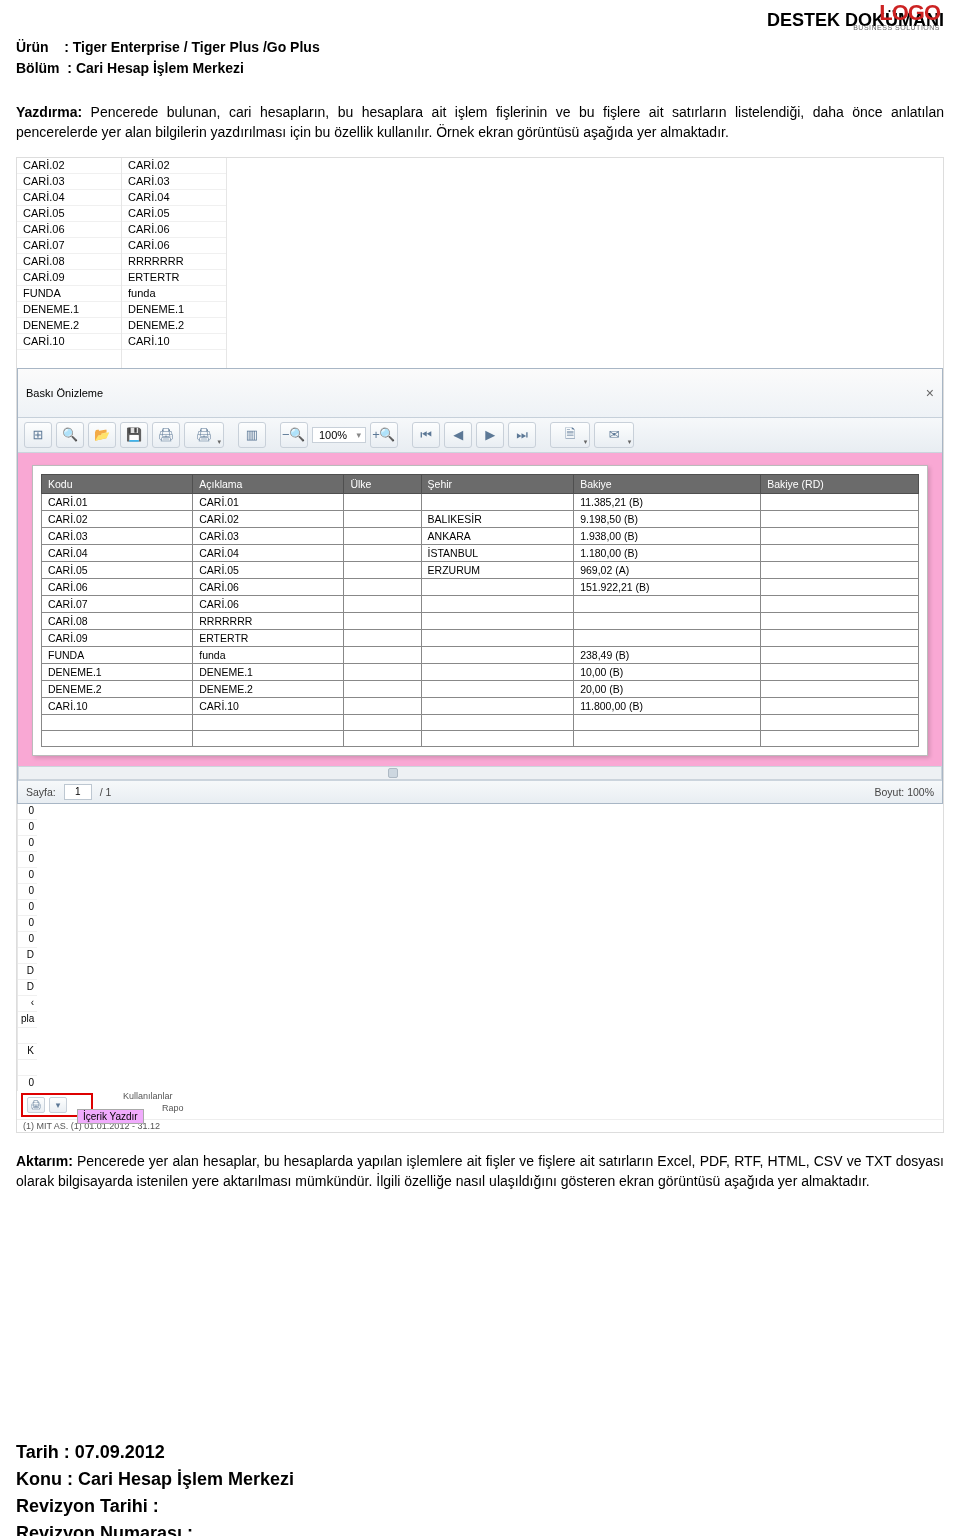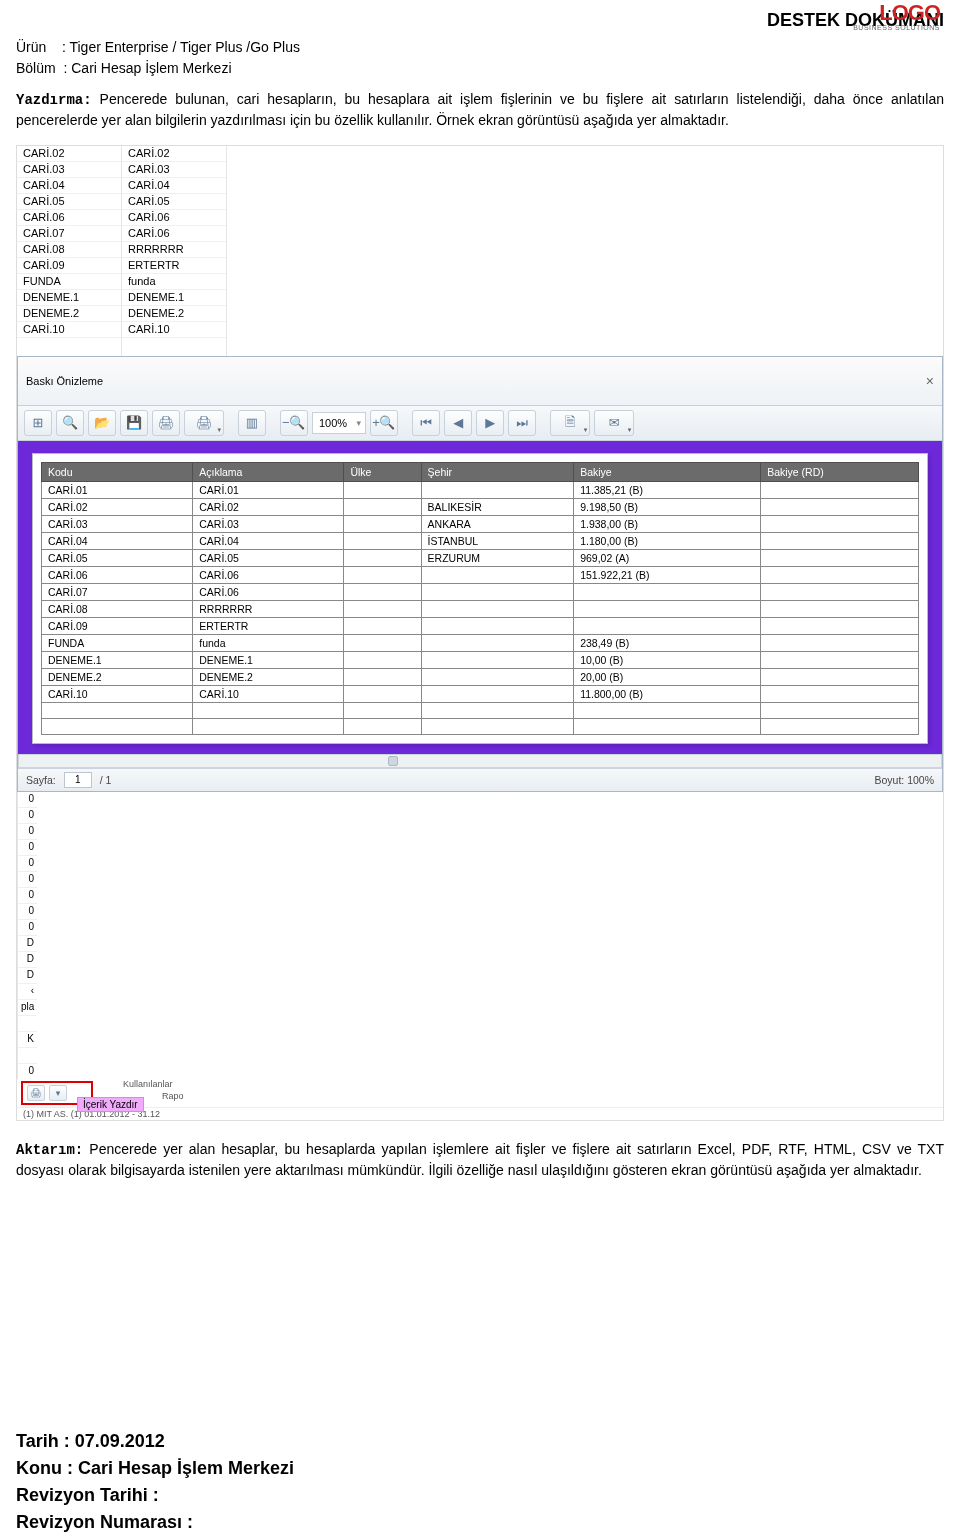--- a/index.html
+++ b/index.html
@@ -21,23 +21,23 @@
   }
   .logo {
     position: absolute;
     right: 20px;
     top: 2px;
     text-align: right;
     line-height: 1;
   }
   .logo .l1 { font-weight: 900; font-size: 22px; color: #c22; letter-spacing: -1px;}
   .logo .l2 { font-size: 7px; color: #666; letter-spacing: 0.5px;}
-  .meta { font-weight: normal; font-size: 14px; line-height: 1.5; margin-bottom: 10px;}
+  .meta { font-weight: bold; font-size: 14px; line-height: 1.5; margin-bottom: 23px;}
   .para { font-size: 14px; line-height: 1.45; text-align: justify; margin-bottom: 14px;}
-  .para b { font-weight: bold; font-family: Liberation Mono, monospace; }
+  .para b { font-weight: bold; }
   .screenshot-wrap {
     margin: 6px 0 18px 0;
     border: 1px solid #ddd;
     overflow: hidden;
     font-size: 11px;
     background: #fff;
   }
 
   
   .preview {
@@ -78,27 +78,27 @@
     position:relative;
   }
   .tb-btn.wide { width: 40px; }
   .tb-btn .drop { position:absolute; right:2px; bottom:1px; font-size:7px;color:#666;}
   .tb-sep { width:6px; }
   .zoom-val {
     border:1px solid #c8d0d9;
     background:#fff;
     padding:2px 18px 2px 6px;
     font-size:11px;
-    height:22px;
+    height:16px;
     display:flex;align-items:center;
     position:relative;
   }
   .zoom-val::after{content:"▾";position:absolute;right:4px;font-size:9px;color:#888;}
   .preview-body {
-    background:#6d28d9;
+    background:#f9a8d4;
     padding: 12px 14px 10px 14px;
     min-height: 280px;
     position:relative;
     display:flex;
     gap:8px;
   }
   .page {
     background:#fff;
     border:1px solid #bbb;
     flex:1;

